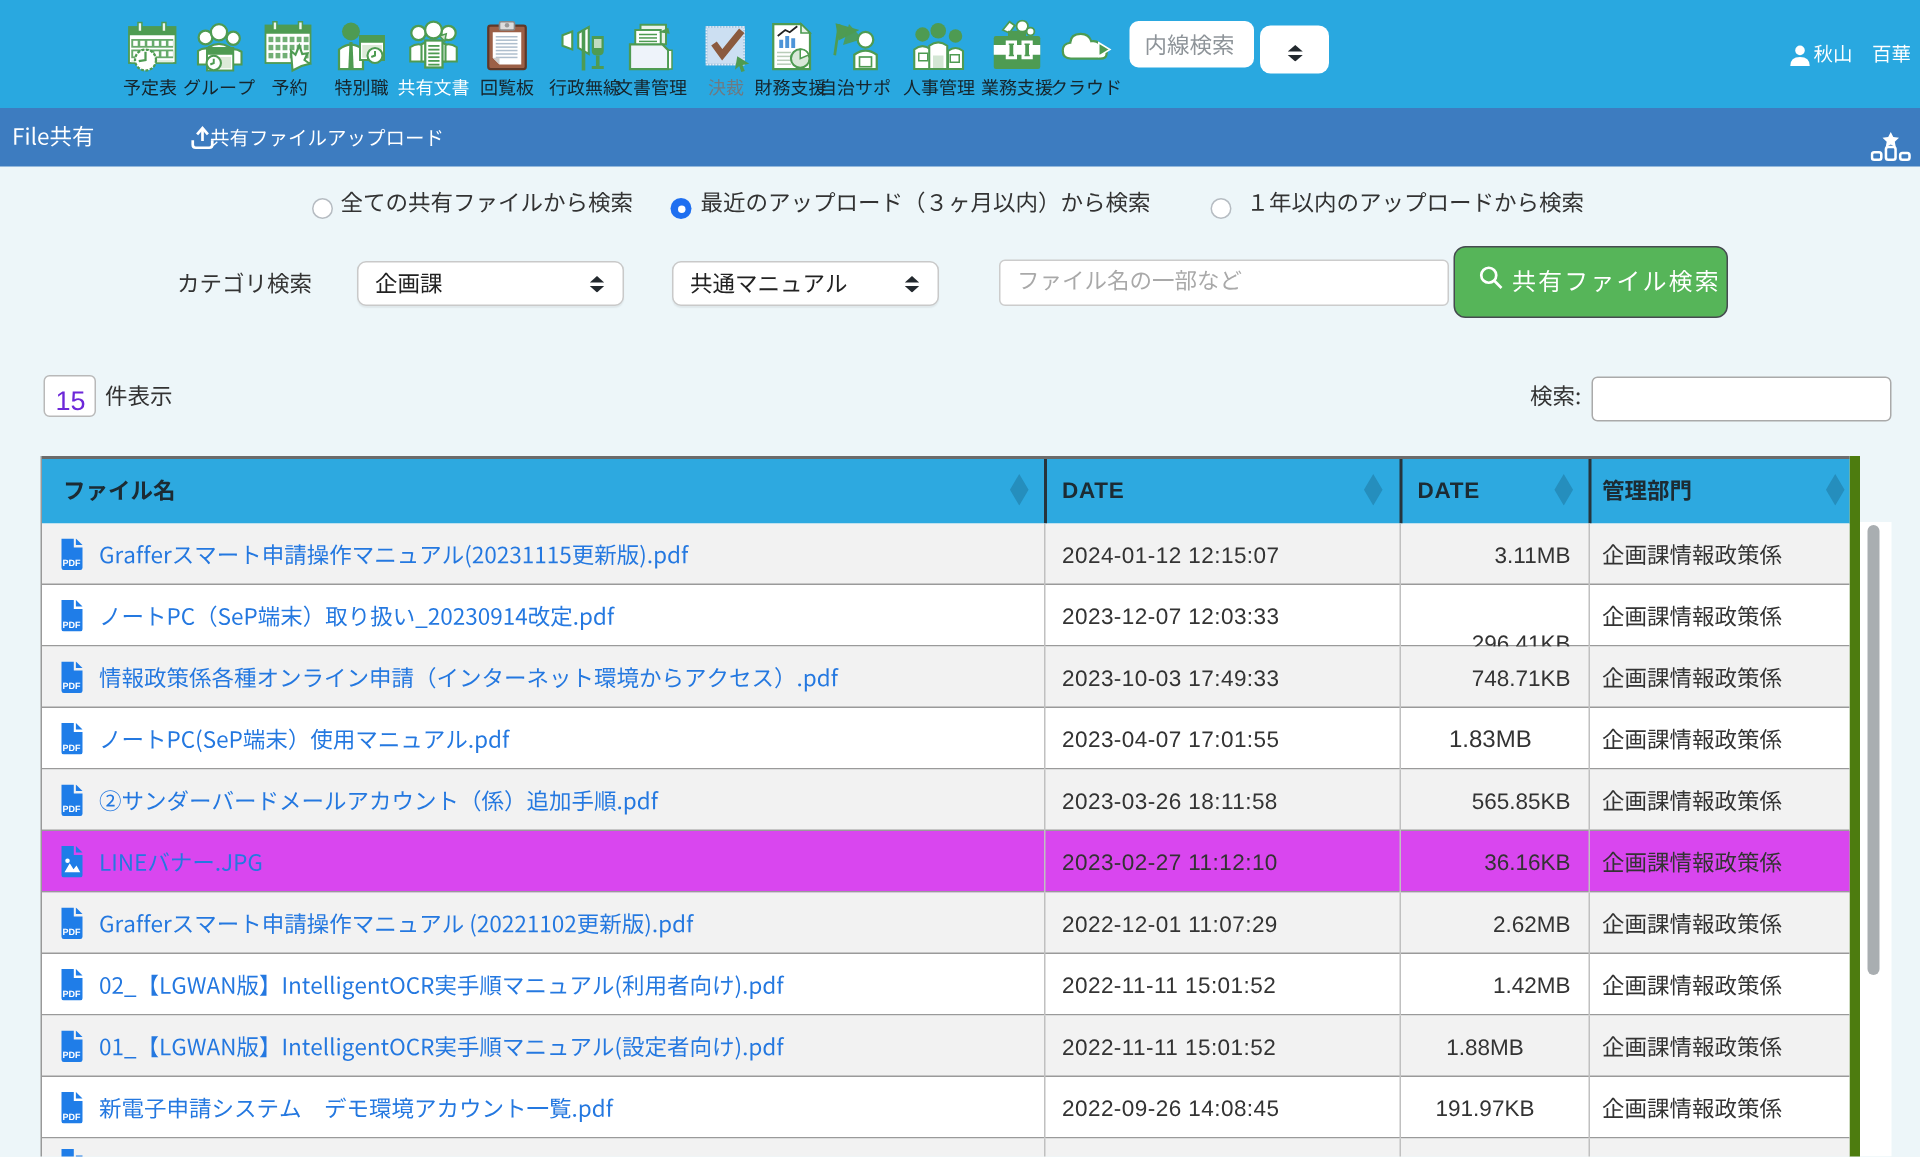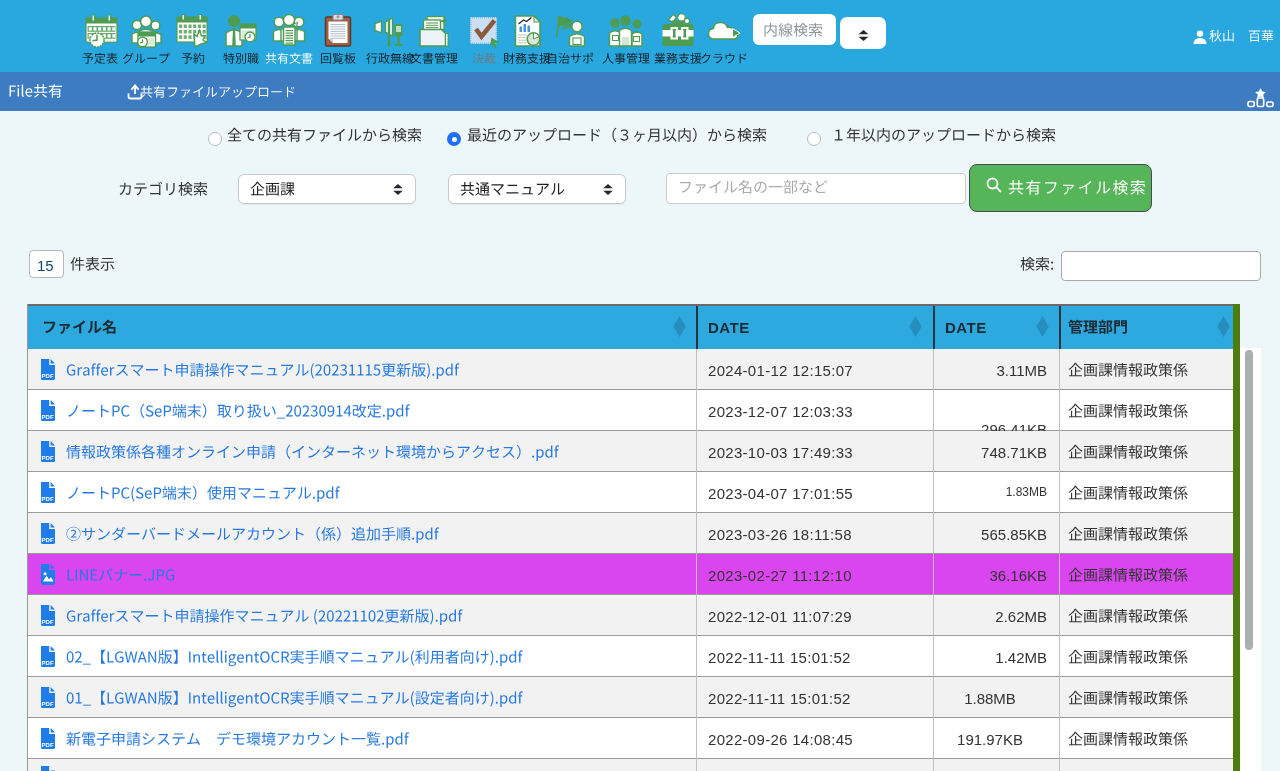--- a/index.html
+++ b/index.html
@@ -519,21 +519,21 @@
         <use href="#qc" x="1088"></use>
         <use href="#q35" x="2175"></use>
         <use href="#q36" x="3262"></use>
         <use href="#q37" x="4350"></use>
         <use href="#q4" x="5438"></use>
         <use href="#q2a" x="6525"></use>
         <use href="#q2b" x="7612"></use>
       </g>
     </svg></div>
 <div class="a" style="left:29px;top:250px;width:35px;height:28px;background:#fff;border:1px solid #b9b9b9;border-radius:4px"></div>
-<div class="lat" style="left:37px;top:257px;font-size:15px;color:#0c4a6e">15</div>
+<div class="lat" style="left:37px;top:257px;font-size:18px;color:#6d28d9">15</div>
 <div class="a" style="left:70px;top:256px"><svg width="47" height="19" viewBox="0 0 47 19">
       <g fill="#333" transform="translate(0,13.5) scale(0.015000)">
         <use href="#q5a" x="0"></use>
         <use href="#q2" x="1000"></use>
         <use href="#q5b" x="2000"></use>
       </g>
     </svg></div>
 <div class="a" style="left:1020px;top:256px"><svg width="36" height="19" viewBox="0 0 36 19">
       <g fill="#333" transform="translate(0,13.5) scale(0.015000)">
         <use href="#q2a" x="0"></use>
@@ -796,21 +796,21 @@
             <use href="#q54" x="13392"></use>
             <use href="#q38" x="14392"></use>
             <use href="#q4" x="15392"></use>
             <use href="#q7a" x="16392"></use>
             <use href="#q7b" x="16670"></use>
             <use href="#q7c" x="17290"></use>
             <use href="#q69" x="17910"></use>
           </g>
         </svg></div>
       <div class="lat" style="left:680px;top:13px;font-size:15px;color:#333;letter-spacing:.3px">2023-04-07 17:01:55</div>
-      <div class="lat" style="left:905px;top:13px;width:114px;text-align:right;font-size:12px;color:#333">1.83MB</div>
+      <div class="lat" style="left:938px;top:13px;width:114px;font-size:16px;color:#333">1.83MB</div>
       <div class="a" style="left:1040px;top:13px"><svg width="122" height="19" viewBox="0 0 122 19">
           <g fill="#333" transform="translate(0,13.5) scale(0.015000)">
             <use href="#q4e" x="0"></use>
             <use href="#q4f" x="1000"></use>
             <use href="#q50" x="2000"></use>
             <use href="#q7d" x="3000"></use>
             <use href="#q7e" x="4000"></use>
             <use href="#q13" x="5000"></use>
             <use href="#q7f" x="6000"></use>
             <use href="#q80" x="7000"></use>

